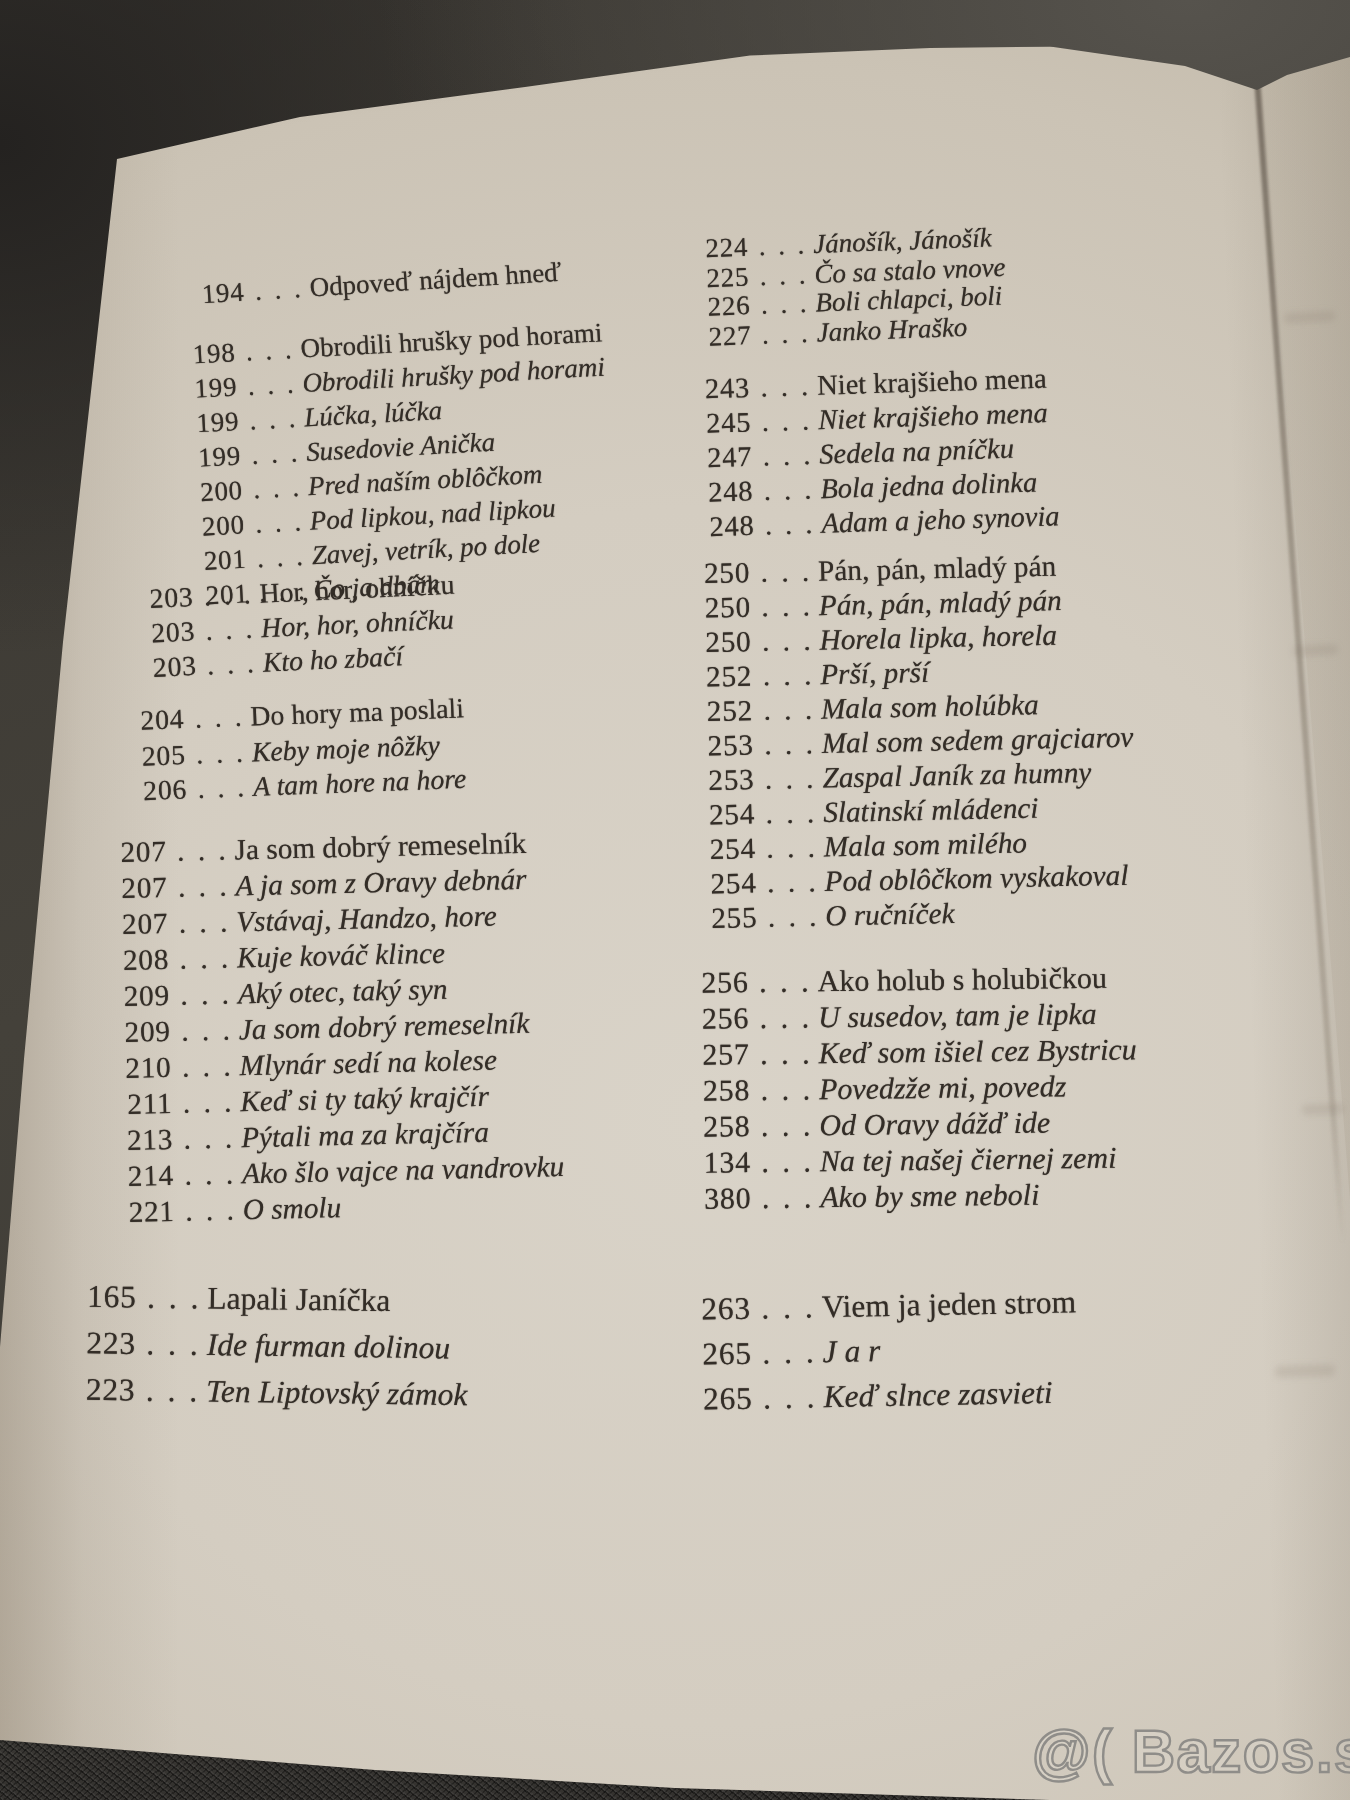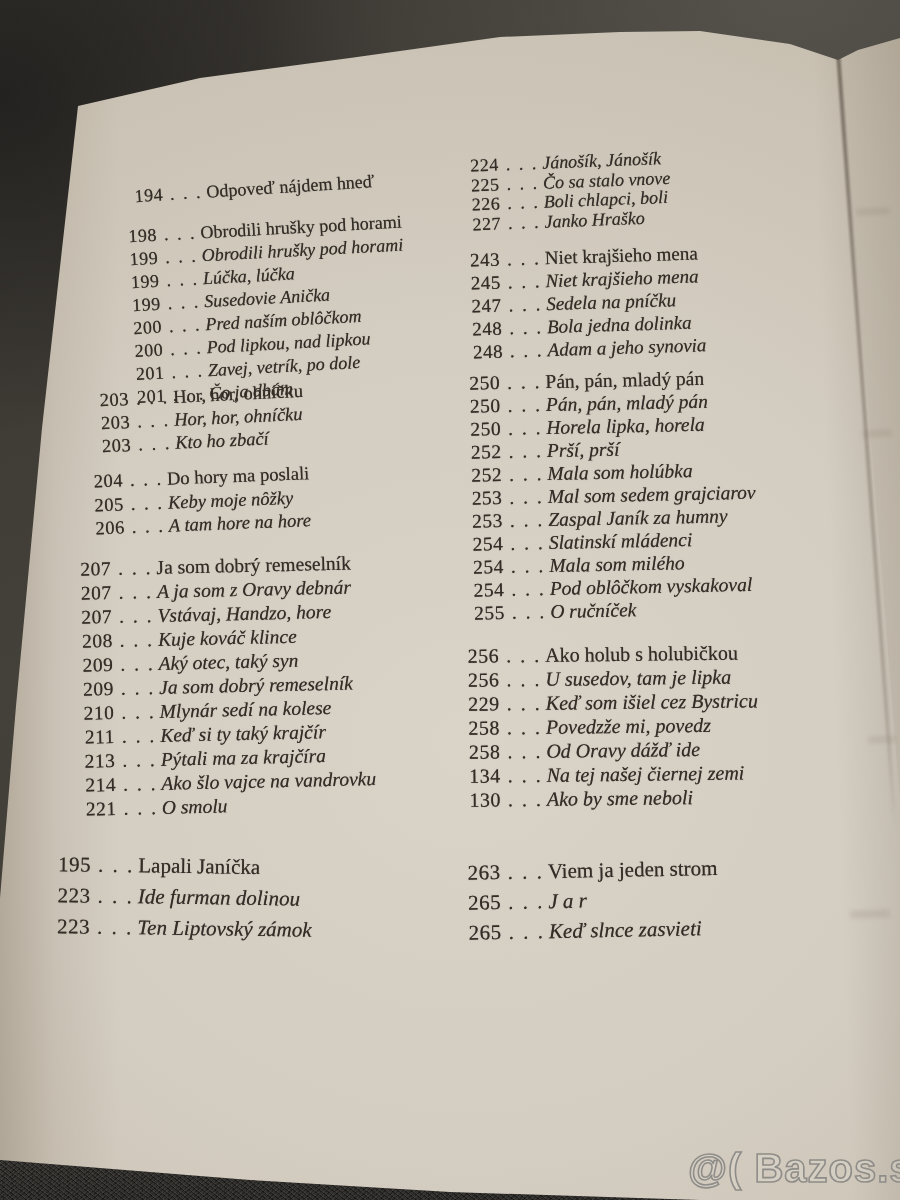--- a/index.html
+++ b/index.html
@@ -109,21 +109,21 @@
           <div class="row"><span class="num">208</span><span class="dots">. . .</span><span class="title it">Kuje kováč klince</span></div>
           <div class="row"><span class="num">209</span><span class="dots">. . .</span><span class="title it">Aký otec, taký syn</span></div>
           <div class="row"><span class="num">209</span><span class="dots">. . .</span><span class="title it">Ja som dobrý remeselník</span></div>
           <div class="row"><span class="num">210</span><span class="dots">. . .</span><span class="title it">Mlynár sedí na kolese</span></div>
           <div class="row"><span class="num">211</span><span class="dots">. . .</span><span class="title it">Keď si ty taký krajčír</span></div>
           <div class="row"><span class="num">213</span><span class="dots">. . .</span><span class="title it">Pýtali ma za krajčíra</span></div>
           <div class="row"><span class="num">214</span><span class="dots">. . .</span><span class="title it">Ako šlo vajce na vandrovku</span></div>
           <div class="row"><span class="num">221</span><span class="dots">. . .</span><span class="title it">O smolu</span></div>
         </div>
       <div class="toc-group gL5">
-          <div class="row"><span class="num">195</span><span class="dots">. . .</span><span class="title">Lapali Janíčka</span></div>
+          <div class="row"><span class="num">165</span><span class="dots">. . .</span><span class="title">Lapali Janíčka</span></div>
           <div class="row"><span class="num">223</span><span class="dots">. . .</span><span class="title it">Ide furman dolinou</span></div>
           <div class="row"><span class="num">223</span><span class="dots">. . .</span><span class="title it">Ten Liptovský zámok</span></div>
         </div>
       <div class="toc-group gR0">
           <div class="row"><span class="num">224</span><span class="dots">. . .</span><span class="title it">Jánošík, Jánošík</span></div>
           <div class="row"><span class="num">225</span><span class="dots">. . .</span><span class="title it">Čo sa stalo vnove</span></div>
           <div class="row"><span class="num">226</span><span class="dots">. . .</span><span class="title it">Boli chlapci, boli</span></div>
           <div class="row"><span class="num">227</span><span class="dots">. . .</span><span class="title it">Janko Hraško</span></div>
         </div>
       <div class="toc-group gR1">
@@ -142,25 +142,25 @@
           <div class="row"><span class="num">253</span><span class="dots">. . .</span><span class="title it">Mal som sedem grajciarov</span></div>
           <div class="row"><span class="num">253</span><span class="dots">. . .</span><span class="title it">Zaspal Janík za humny</span></div>
           <div class="row"><span class="num">254</span><span class="dots">. . .</span><span class="title it">Slatinskí mládenci</span></div>
           <div class="row"><span class="num">254</span><span class="dots">. . .</span><span class="title it">Mala som milého</span></div>
           <div class="row"><span class="num">254</span><span class="dots">. . .</span><span class="title it">Pod oblôčkom vyskakoval</span></div>
           <div class="row"><span class="num">255</span><span class="dots">. . .</span><span class="title it">O ručníček</span></div>
         </div>
       <div class="toc-group gR3">
           <div class="row"><span class="num">256</span><span class="dots">. . .</span><span class="title">Ako holub s holubičkou</span></div>
           <div class="row"><span class="num">256</span><span class="dots">. . .</span><span class="title it">U susedov, tam je lipka</span></div>
-          <div class="row"><span class="num">229</span><span class="dots">. . .</span><span class="title it">Keď som išiel cez Bystricu</span></div>
+          <div class="row"><span class="num">257</span><span class="dots">. . .</span><span class="title it">Keď som išiel cez Bystricu</span></div>
           <div class="row"><span class="num">258</span><span class="dots">. . .</span><span class="title it">Povedzže mi, povedz</span></div>
           <div class="row"><span class="num">258</span><span class="dots">. . .</span><span class="title it">Od Oravy dážď ide</span></div>
           <div class="row"><span class="num">134</span><span class="dots">. . .</span><span class="title it">Na tej našej čiernej zemi</span></div>
-          <div class="row"><span class="num">130</span><span class="dots">. . .</span><span class="title it">Ako by sme neboli</span></div>
+          <div class="row"><span class="num">380</span><span class="dots">. . .</span><span class="title it">Ako by sme neboli</span></div>
         </div>
       <div class="toc-group gR4">
           <div class="row"><span class="num">263</span><span class="dots">. . .</span><span class="title">Viem ja jeden strom</span></div>
           <div class="row"><span class="num">265</span><span class="dots">. . .</span><span class="title it">J a r</span></div>
           <div class="row"><span class="num">265</span><span class="dots">. . .</span><span class="title it">Keď slnce zasvieti</span></div>
         </div>
     </div>
   </div>
 
   <div class="watermark">@( Bazos.sk</div>

